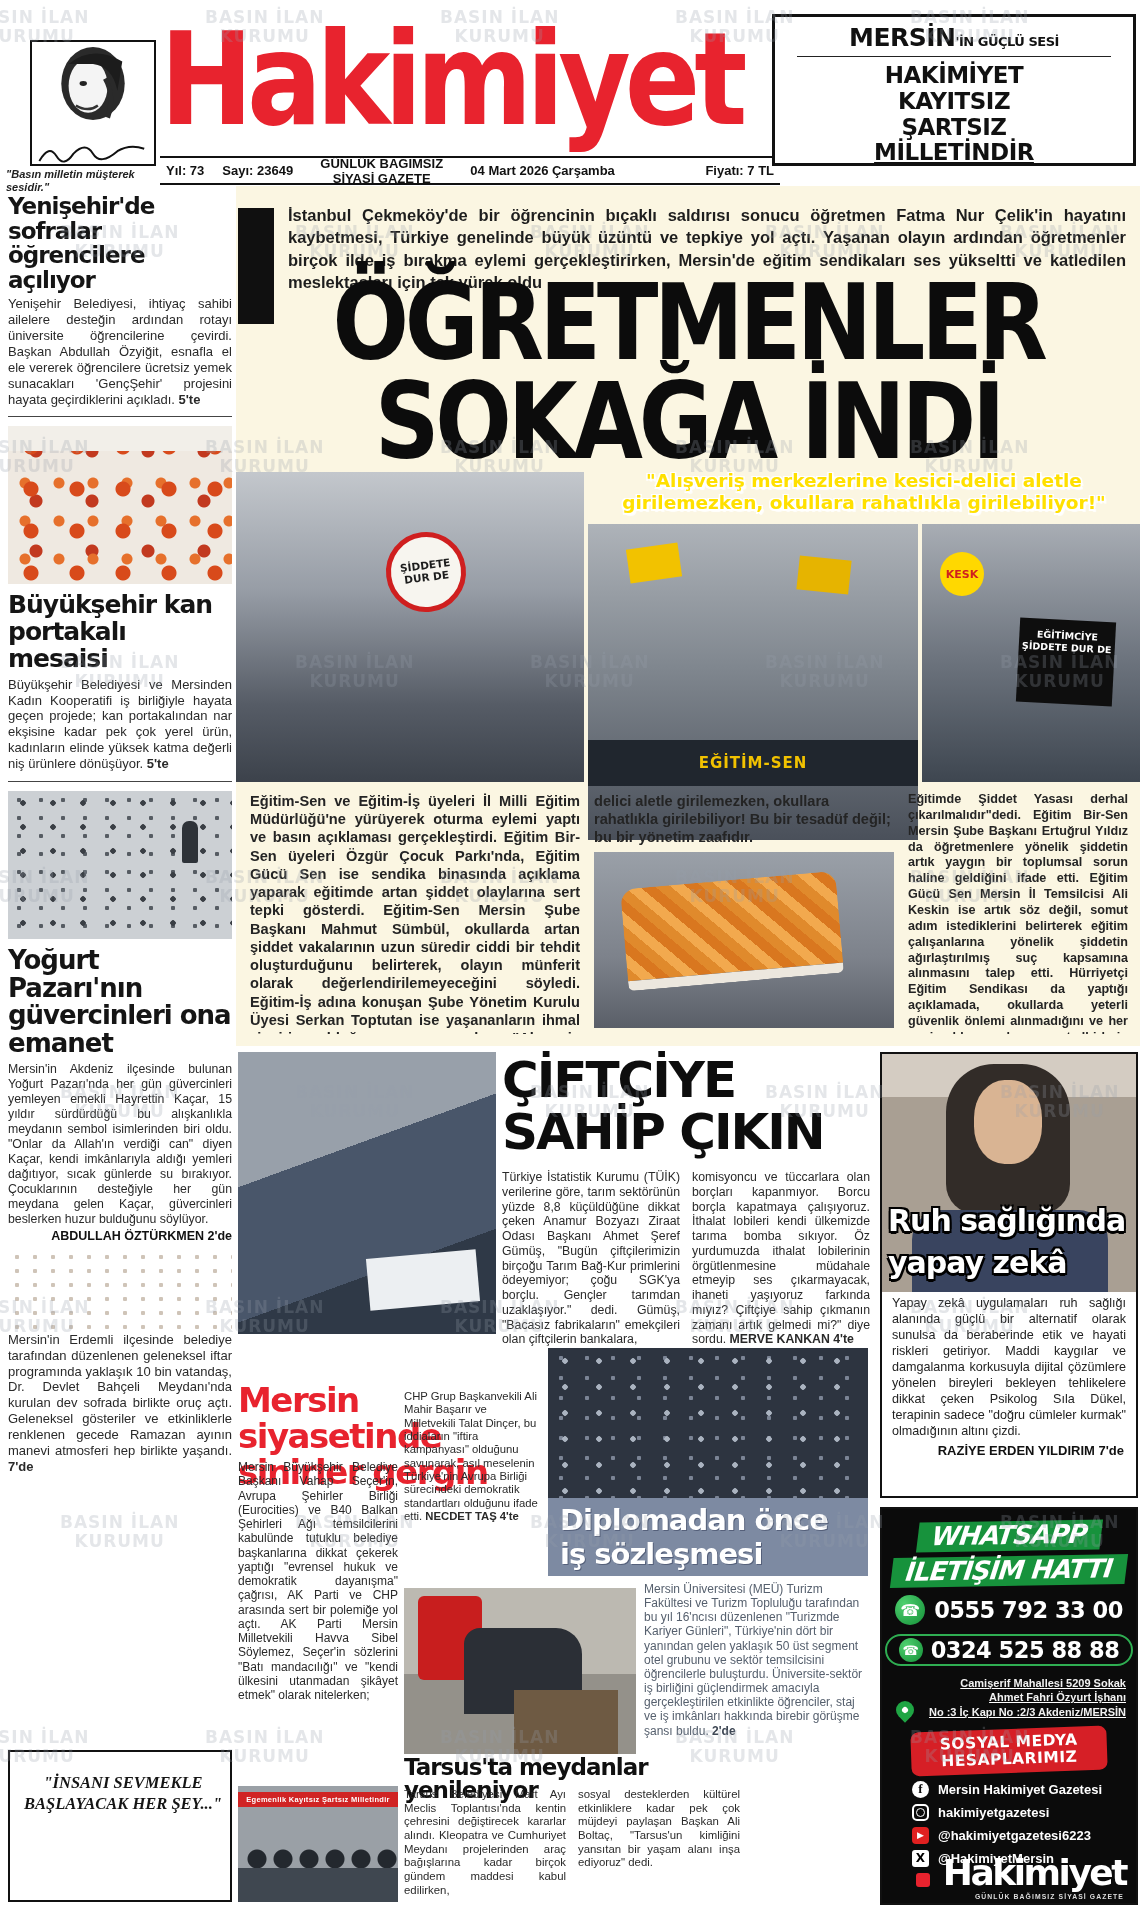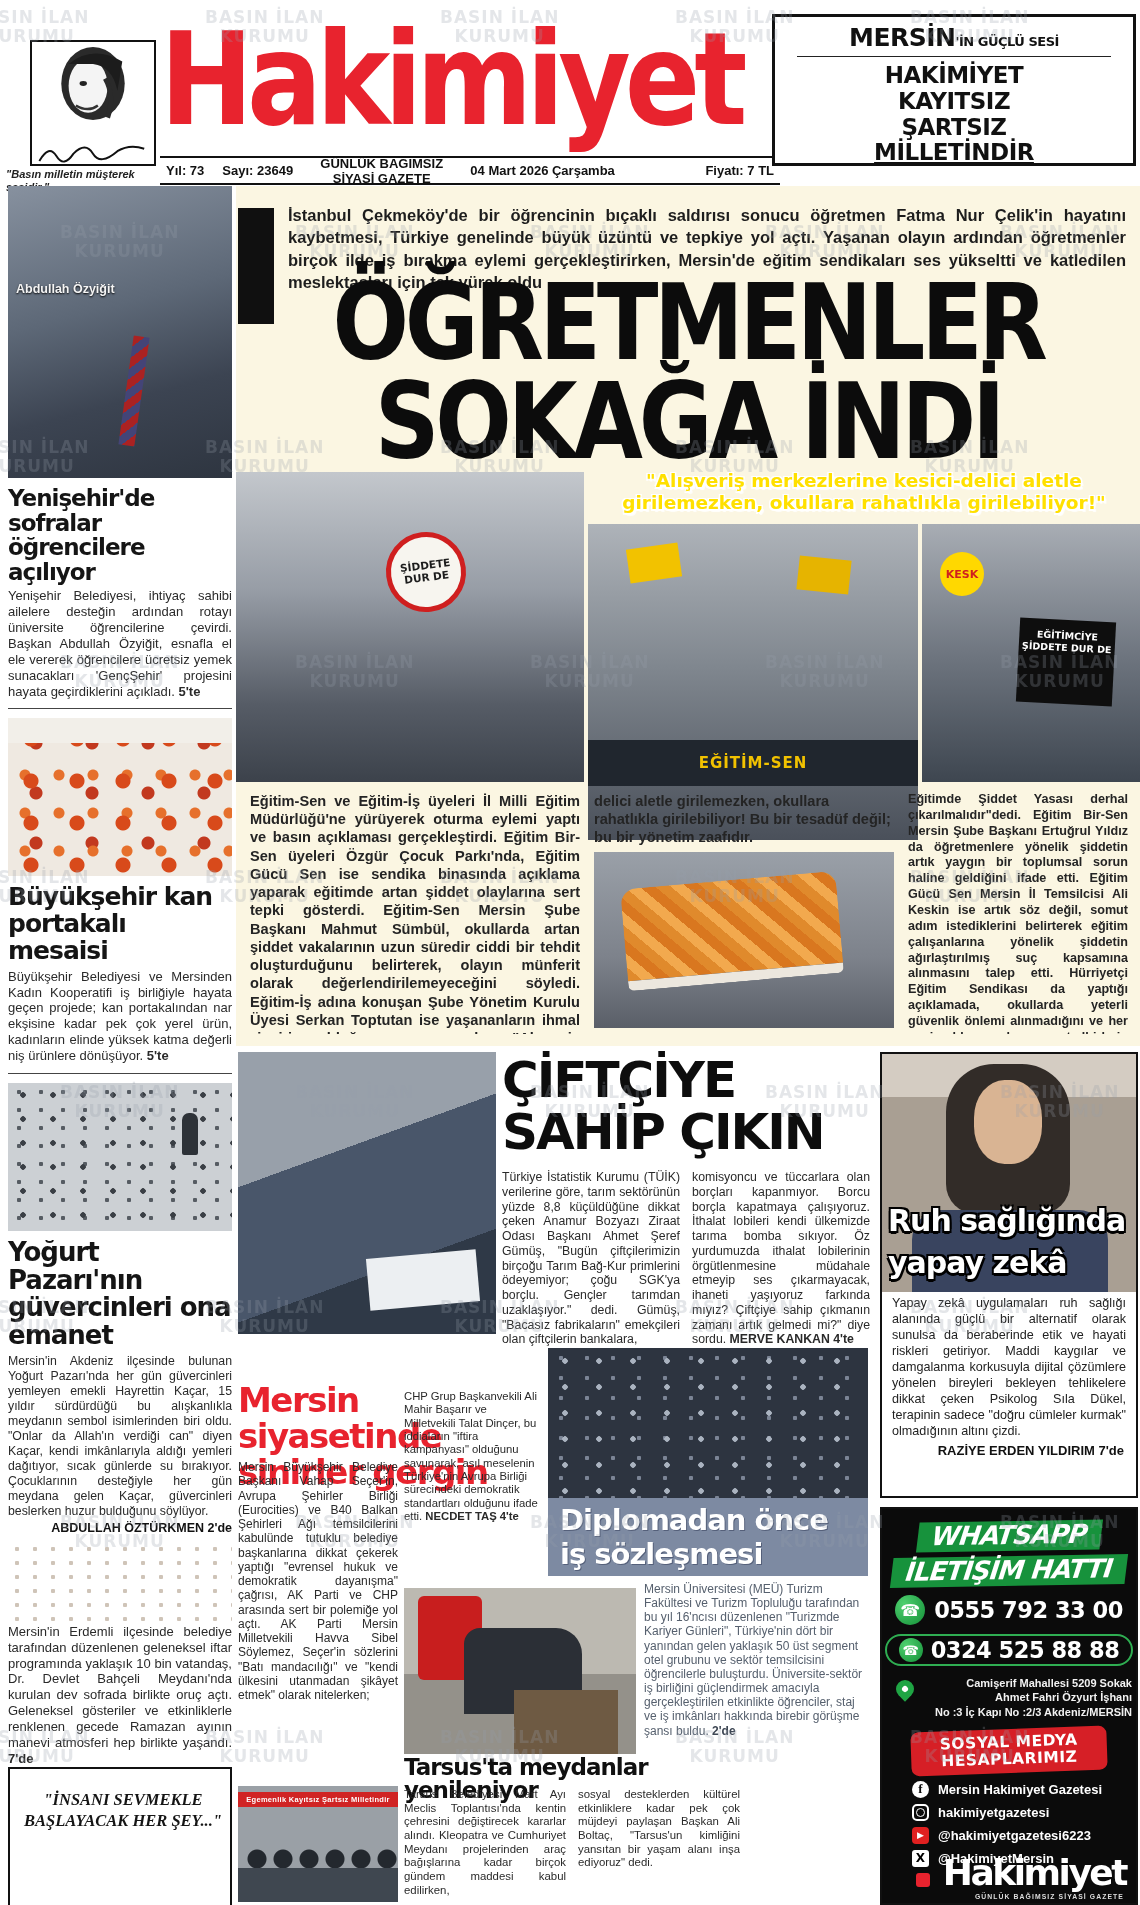--- a/index.html
+++ b/index.html
@@ -141,21 +141,21 @@
   .ruh-by{text-align:right;padding:3px 12px 0 0;font:800 13px "Liberation Sans",sans-serif;}
   .wa-box{background:#0b0b0b;border:2px solid #111;flex:1;position:relative;color:#fff;box-sizing:border-box;padding-top:12px;}
   .wa-t{text-align:center;margin:0 0 5px 0;}
   .wa-t .brush{display:inline-block;background:#17923c;padding:1px 14px 3px;transform:skewX(-8deg) rotate(-1deg);
         font:italic 900 26px/1 "DejaVu Sans",sans-serif;letter-spacing:-1px;}
   .wa-row{display:flex;align-items:center;justify-content:center;gap:9px;margin-top:9px;}
   .wa-num{font:800 22.5px/1 "DejaVu Sans",sans-serif;letter-spacing:-0.5px;}
   .wa-icon{width:30px;height:30px;border-radius:50%;background:radial-gradient(circle at 30% 30%,#4fd06f,#149038);
            display:flex;align-items:center;justify-content:center;font:16px "DejaVu Sans",sans-serif;color:#fff;flex:none;}
   .wa-pill{display:flex;align-items:center;gap:8px;border:2px solid #2fae52;border-radius:22px;padding:2px 12px;}
-  .wa-addr{display:flex;gap:8px;margin:10px 4px 0 14px;align-items:flex-start;}
+  .wa-addr{display:flex;gap:8px;margin:10px 10px 0 14px;align-items:flex-end;text-decoration:underline;}
   .pin{width:18px;height:18px;background:#1fa544;border-radius:50% 50% 50% 0;transform:rotate(-45deg);margin-top:4px;flex:none;
        display:flex;align-items:center;justify-content:center;}
   .pin::after{content:"";width:6px;height:6px;border-radius:50%;background:#fff;}
   .wa-addr-text{flex:1;text-align:right;font:700 11px/1.3 "Liberation Sans",sans-serif;color:#f2f2f2;}
   .ribbon{margin:10px auto 0;width:196px;background:#d61f26;border-radius:8px;transform:rotate(-2deg);
           text-align:center;font:900 15.5px/1.1 "DejaVu Sans",sans-serif;padding:5px 0;letter-spacing:.5px;}
   .soc{margin:8px 0 0 30px;}
   .soc-row{display:flex;align-items:center;gap:9px;font:700 13px/1 "Liberation Sans",sans-serif;margin-top:6px;}
   .ic{width:17px;height:17px;flex:none;display:flex;align-items:center;justify-content:center;box-sizing:border-box;}
   .ic-fb{border-radius:50%;background:#fff;color:#0b0b0b;font:900 13px "Liberation Serif",serif;}
@@ -200,24 +200,20 @@
   </div>
   <div class="abs dateline">
     <span>Yıl: 73</span>
     <span>Sayı: 23649</span>
     <span class="sp" style="text-align:center;">GÜNLÜK BAĞIMSIZ SİYASİ GAZETE</span>
     <span>04 Mart 2026 Çarşamba</span>
     <span class="sp" style="text-align:right;">Fiyatı: 7 TL</span>
   </div>
 
   <aside class="abs sidebar">
-    <div class="s-photo ph ph-ozyigit" style="height:292px;">
-      <span class="ph-label">Abdullah Özyiğit</span>
-      <span class="tie"></span>
-    </div>
     <h2 class="s-title">Yenişehir'de sofralar öğrencilere açılıyor</h2>
     <p class="s-body" style="margin:0;"><span>Yenişehir Belediyesi, ihtiyaç sahibi ailelere desteğin ardından rotayı üniversite öğrencilerine çevirdi. Başkan Abdullah Özyiğit, esnafla el ele vererek öğrencilere ücretsiz yemek sunacakları 'GençŞehir' projesini hayata geçirdiklerini açıkladı. </span><b>5'te</b></p>
     <div class="s-div"></div>
     <div class="s-photo ph ph-oranges" style="height:158px;"></div>
     <h2 class="s-title t2">Büyükşehir kan portakalı mesaisi</h2>
     <p class="s-body" style="margin:0;"><span>Büyükşehir Belediyesi ve Mersinden Kadın Kooperatifi iş birliğiyle hayata geçen projede; kan portakalından nar ekşisine kadar pek çok yerel ürün, kadınların elinde yüksek katma değerli niş ürünlere dönüşüyor. </span><b>5'te</b></p>
     <div class="s-div"></div>
     <div class="s-photo ph ph-pigeons" style="height:148px;">
       <span class="man-fig"></span>
     </div>

